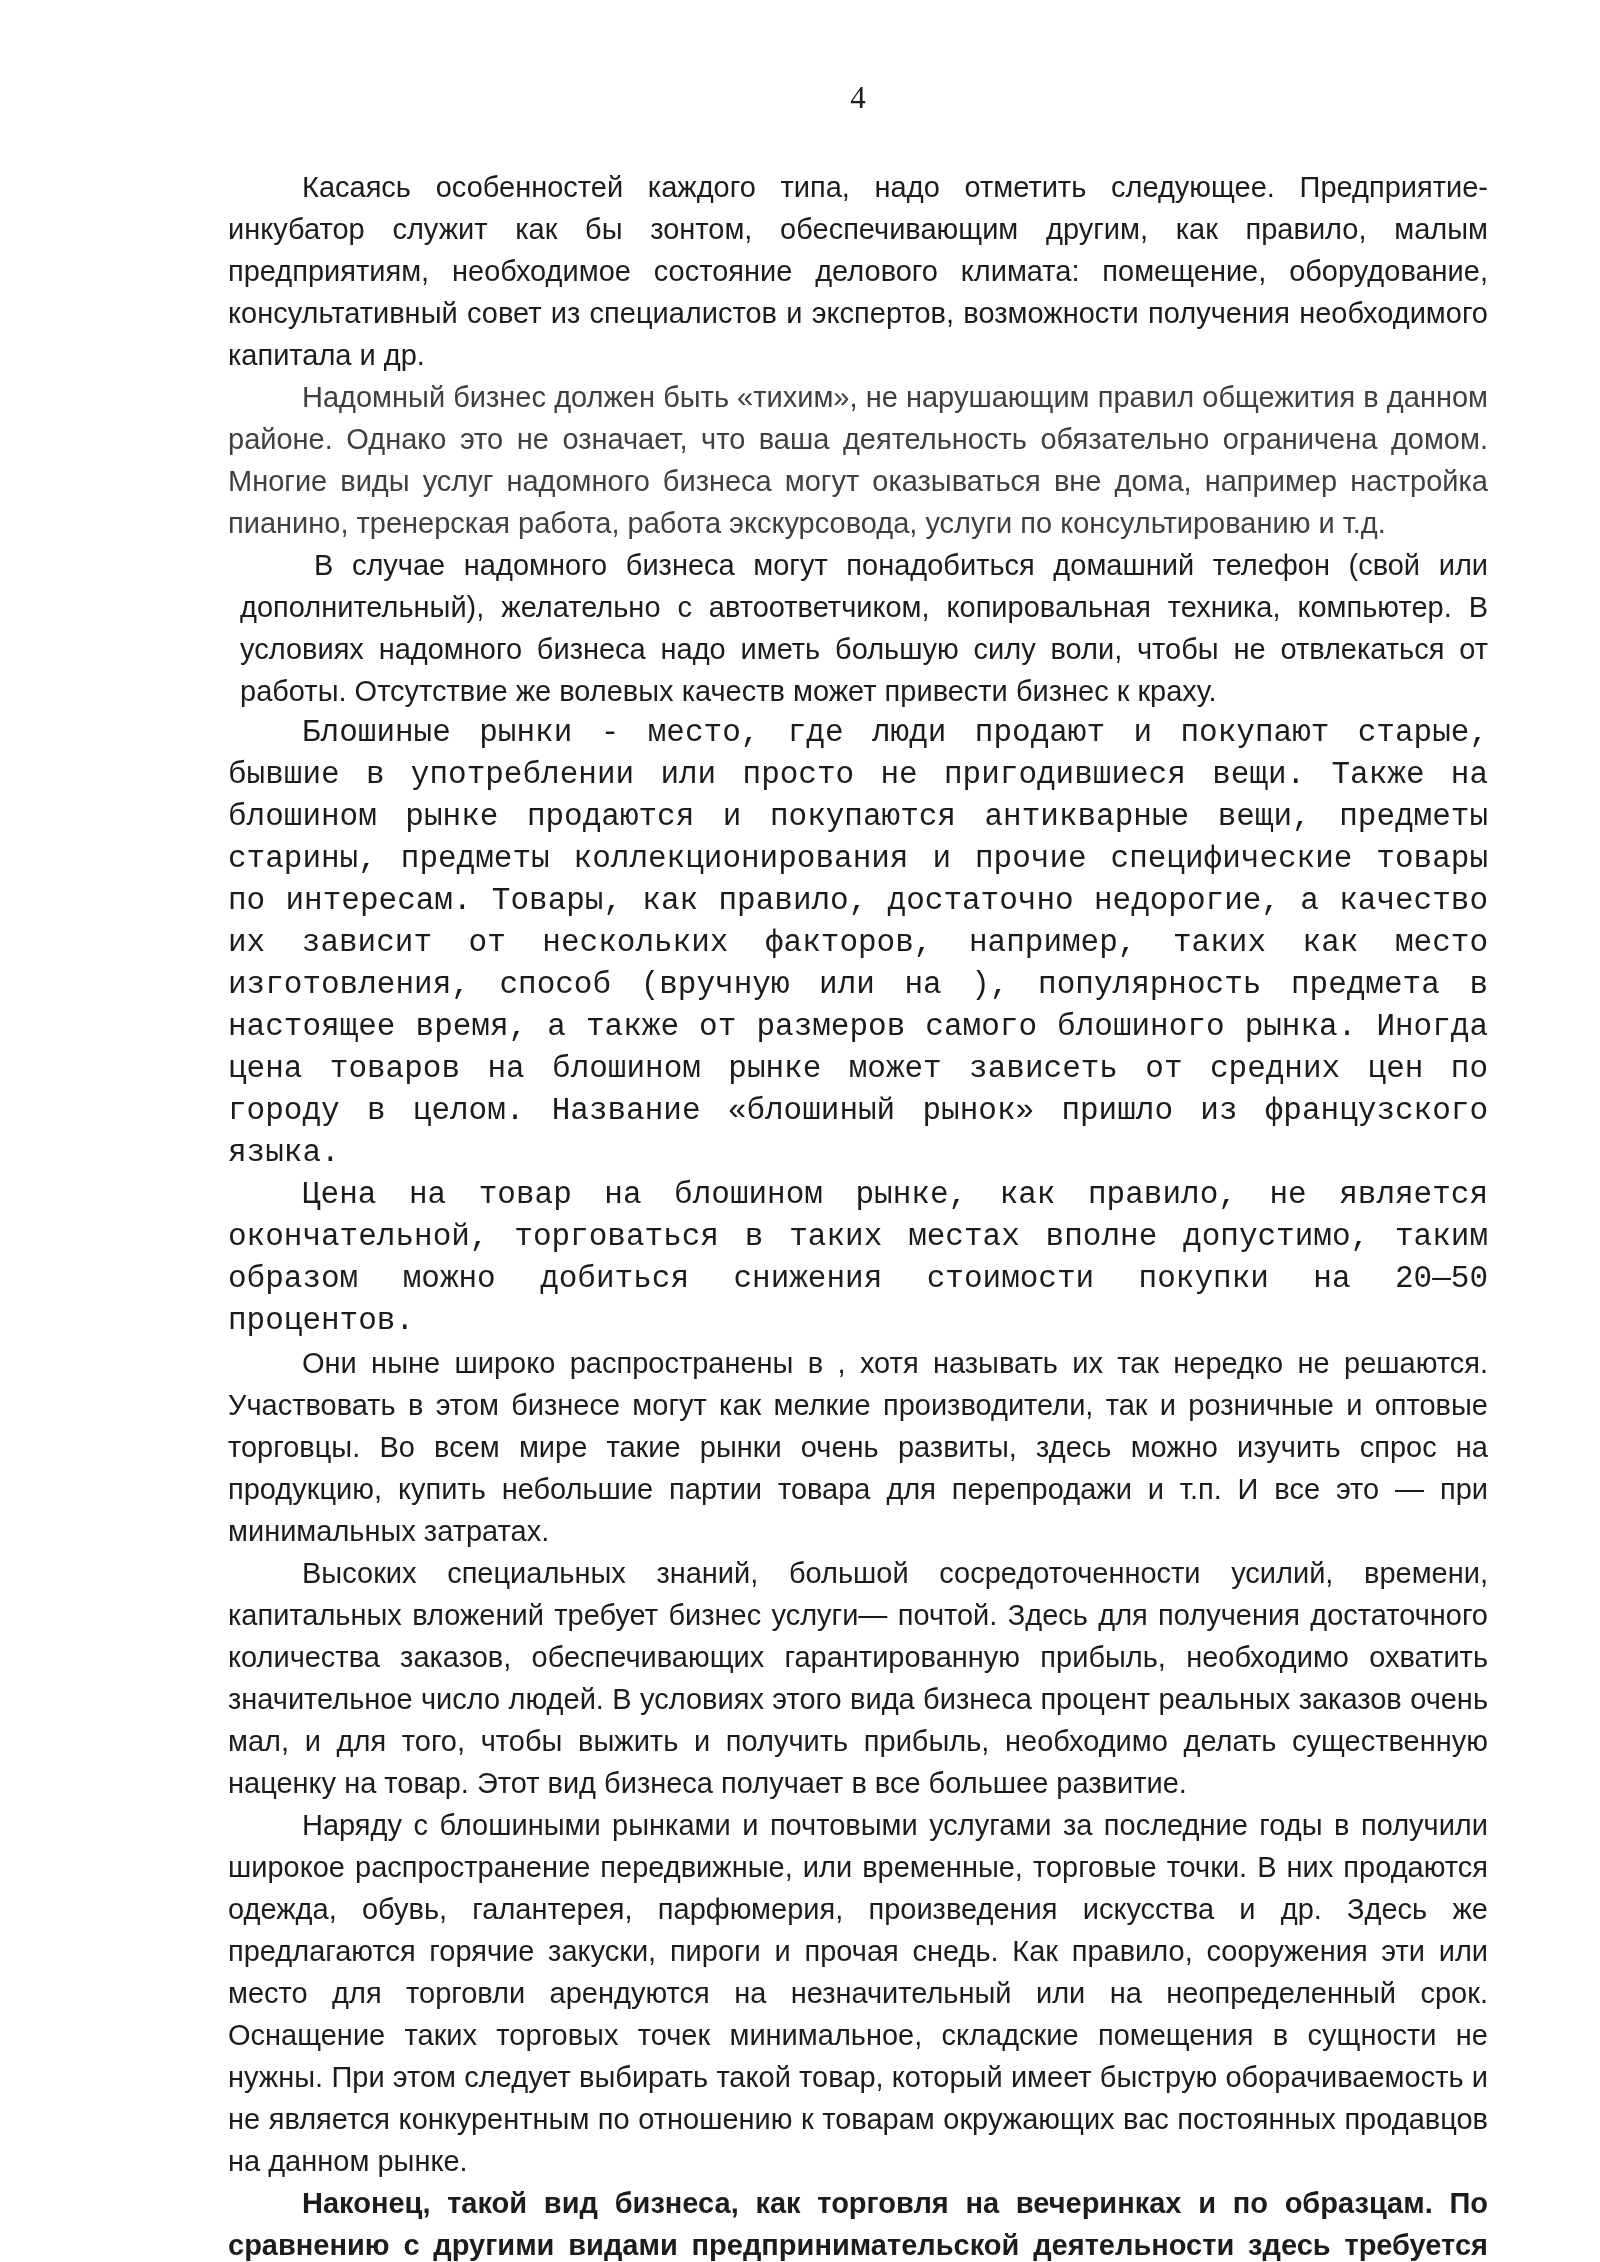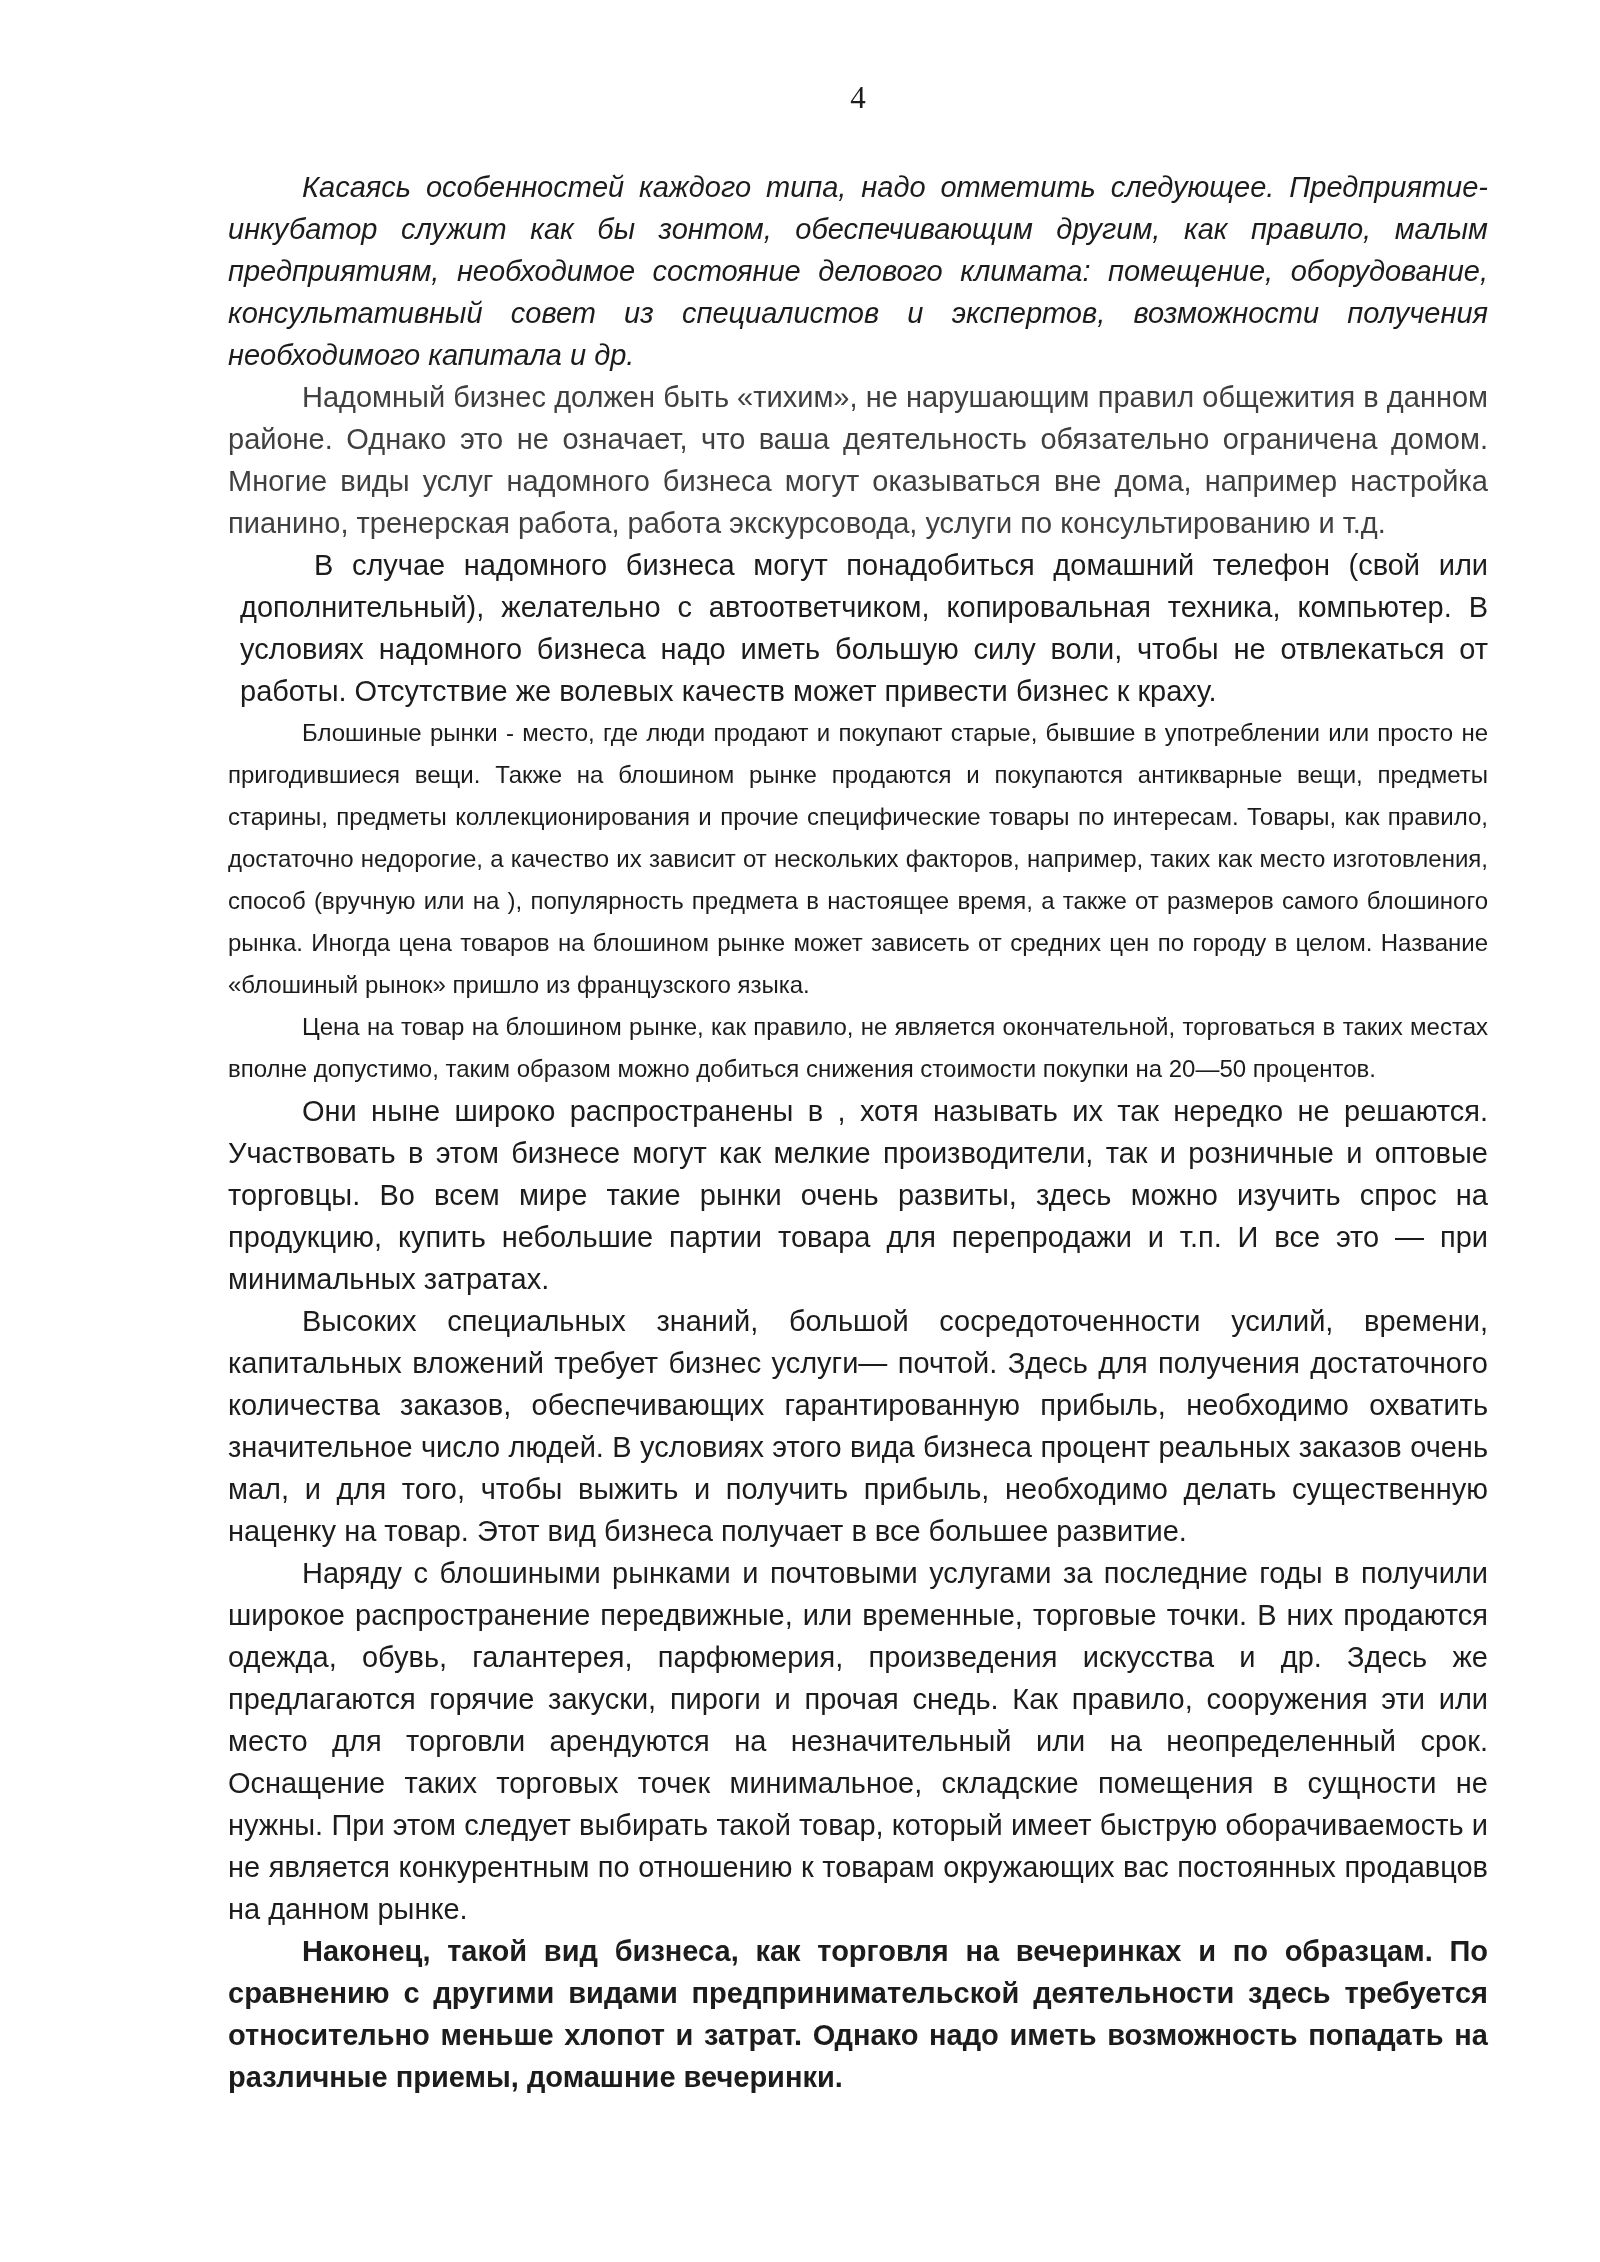--- a/index.html
+++ b/index.html
@@ -30,31 +30,31 @@
     text-indent: 74px;
     text-align: justify;
     color: #1c1c1c;
     line-height: 42px;
   }
   .body-text p.sans {
     font-family: "Liberation Sans", sans-serif;
     font-size: 29px;
   }
   .body-text p.serif {
-    font-family: Liberation Sans, sans-serif;
-    font-size: 24px;
+    font-family: Liberation Mono, monospace;
+    font-size: 31px;
   }
 </style>
 </head>
 <body>
 
 <div class="page" style="background: rgb(255, 255, 255);">
   <div class="page-number" style="color: rgb(28, 28, 28);">4</div>
   <div class="body-text">
-      <p class="sans" style="color: rgb(28, 28, 28); font-style: italic;">Касаясь особенностей каждого типа, надо отметить следующее. Предприятие-инкубатор служит как бы зонтом, обеспечивающим другим, как правило, малым предприятиям, необходимое состояние делового климата: помещение, оборудование, консультативный совет из специалистов и экспертов, возможности получения необходимого капитала и др.</p>
+      <p class="sans" style="color: rgb(28, 28, 28);">Касаясь особенностей каждого типа, надо отметить следующее. Предприятие-инкубатор служит как бы зонтом, обеспечивающим другим, как правило, малым предприятиям, необходимое состояние делового климата: помещение, оборудование, консультативный совет из специалистов и экспертов, возможности получения необходимого капитала и др.</p>
       <p class="sans" style="color: #404040;">Надомный бизнес должен быть «тихим», не нарушающим правил общежития в данном районе. Однако это не означает, что ваша деятельность обязательно ограничена домом. Многие виды услуг надомного бизнеса могут оказываться вне дома, например настройка пианино, тренерская работа, работа экскурсовода, услуги по консультированию и т.д.</p>
       <p class="sans" style="color: rgb(28, 28, 28); margin-left: 12px;">В случае надомного бизнеса могут понадобиться домашний телефон (свой или дополнительный), желательно с автоответчиком, копировальная техника, компьютер. В условиях надомного бизнеса надо иметь большую силу воли, чтобы не отвлекаться от работы. Отсутствие же волевых качеств может привести бизнес к краху.</p>
       <p class="serif" style="color: rgb(28, 28, 28);">Блошиные рынки - место, где люди продают и покупают старые, бывшие в употреблении или просто не пригодившиеся вещи. Также на блошином рынке продаются и покупаются антикварные вещи, предметы старины, предметы коллекционирования и прочие специфические товары по интересам. Товары, как правило, достаточно недорогие, а качество их зависит от нескольких факторов, например, таких как место изготовления, способ (вручную или на ), популярность предмета в настоящее время, а также от размеров самого блошиного рынка. Иногда цена товаров на блошином рынке может зависеть от средних цен по городу в целом. Название «блошиный рынок» пришло из французского языка.</p>
       <p class="serif" style="color: rgb(28, 28, 28);">Цена на товар на блошином рынке, как правило, не является окончательной, торговаться в таких местах вполне допустимо, таким образом можно добиться снижения стоимости покупки на 20—50 процентов.</p>
       <p class="sans" style="color: rgb(28, 28, 28);">Они ныне широко распространены в , хотя называть их так нередко не решаются. Участвовать в этом бизнесе могут как мелкие производители, так и розничные и оптовые торговцы. Во всем мире такие рынки очень развиты, здесь можно изучить спрос на продукцию, купить небольшие партии товара для перепродажи и т.п. И все это — при минимальных затратах.</p>
       <p class="sans" style="color: rgb(28, 28, 28);">Высоких специальных знаний, большой сосредоточенности усилий, времени, капитальных вложений требует бизнес услуги— почтой. Здесь для получения достаточного количества заказов, обеспечивающих гарантированную прибыль, необходимо охватить значительное число людей. В условиях этого вида бизнеса процент реальных заказов очень мал, и для того, чтобы выжить и получить прибыль, необходимо делать существенную наценку на товар. Этот вид бизнеса получает в все большее развитие.</p>
       <p class="sans" style="color: rgb(28, 28, 28);">Наряду с блошиными рынками и почтовыми услугами за последние годы в получили широкое распространение передвижные, или временные, торговые точки. В них продаются одежда, обувь, галантерея, парфюмерия, произведения искусства и др. Здесь же предлагаются горячие закуски, пироги и прочая снедь. Как правило, сооружения эти или место для торговли арендуются на незначительный или на неопределенный срок. Оснащение таких торговых точек минимальное, складские помещения в сущности не нужны. При этом следует выбирать такой товар, который имеет быструю оборачиваемость и не является конкурентным по отношению к товарам окружающих вас постоянных продавцов на данном рынке.</p>
       <p class="sans" style="color: rgb(28, 28, 28); font-weight: bold;">Наконец, такой вид бизнеса, как торговля на вечеринках и по образцам. По сравнению с другими видами предпринимательской деятельности здесь требуется относительно меньше хлопот и затрат. Однако надо иметь возможность попадать на различные приемы, домашние вечеринки.</p>
     </div>
 </div>

